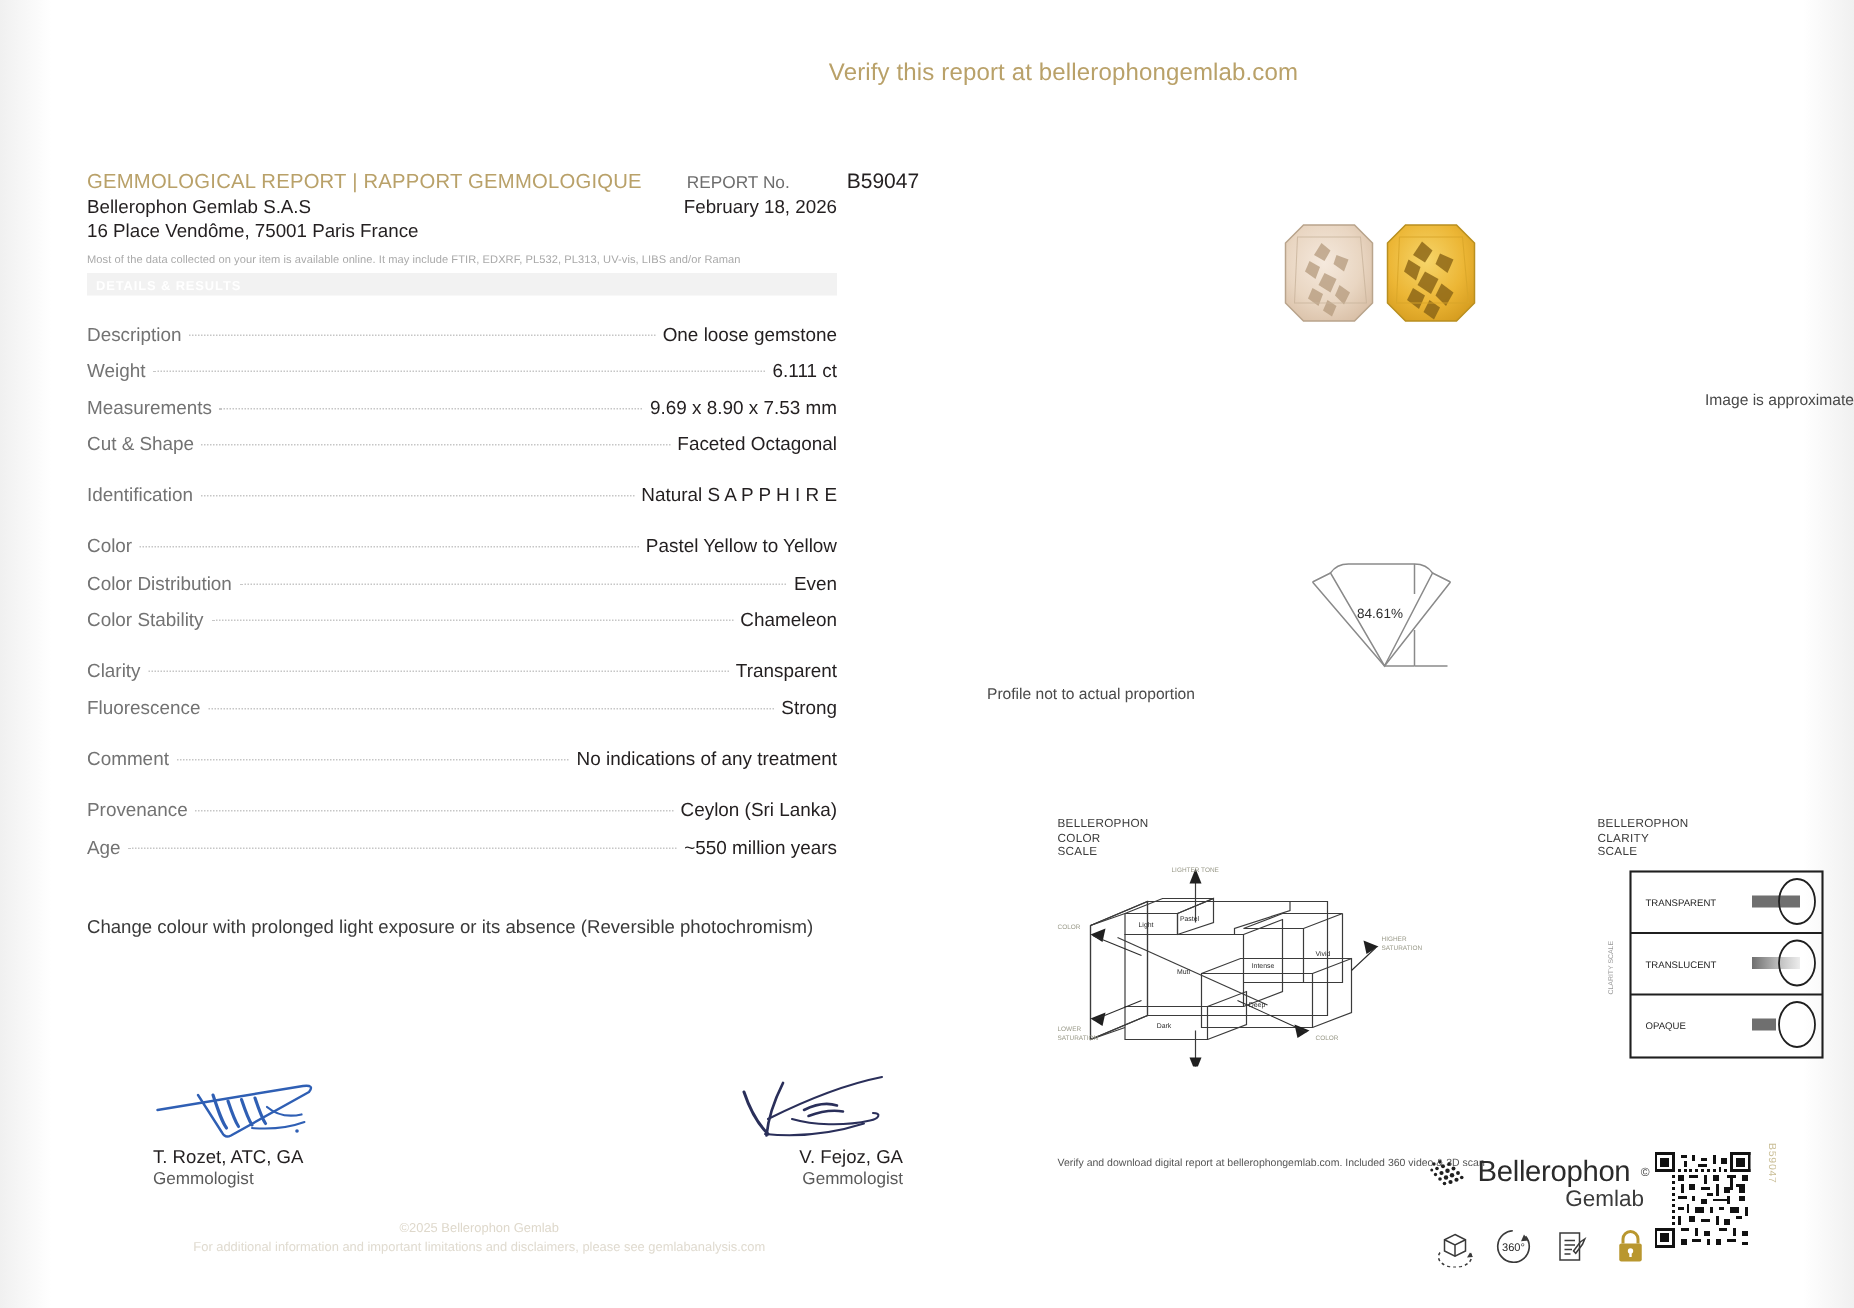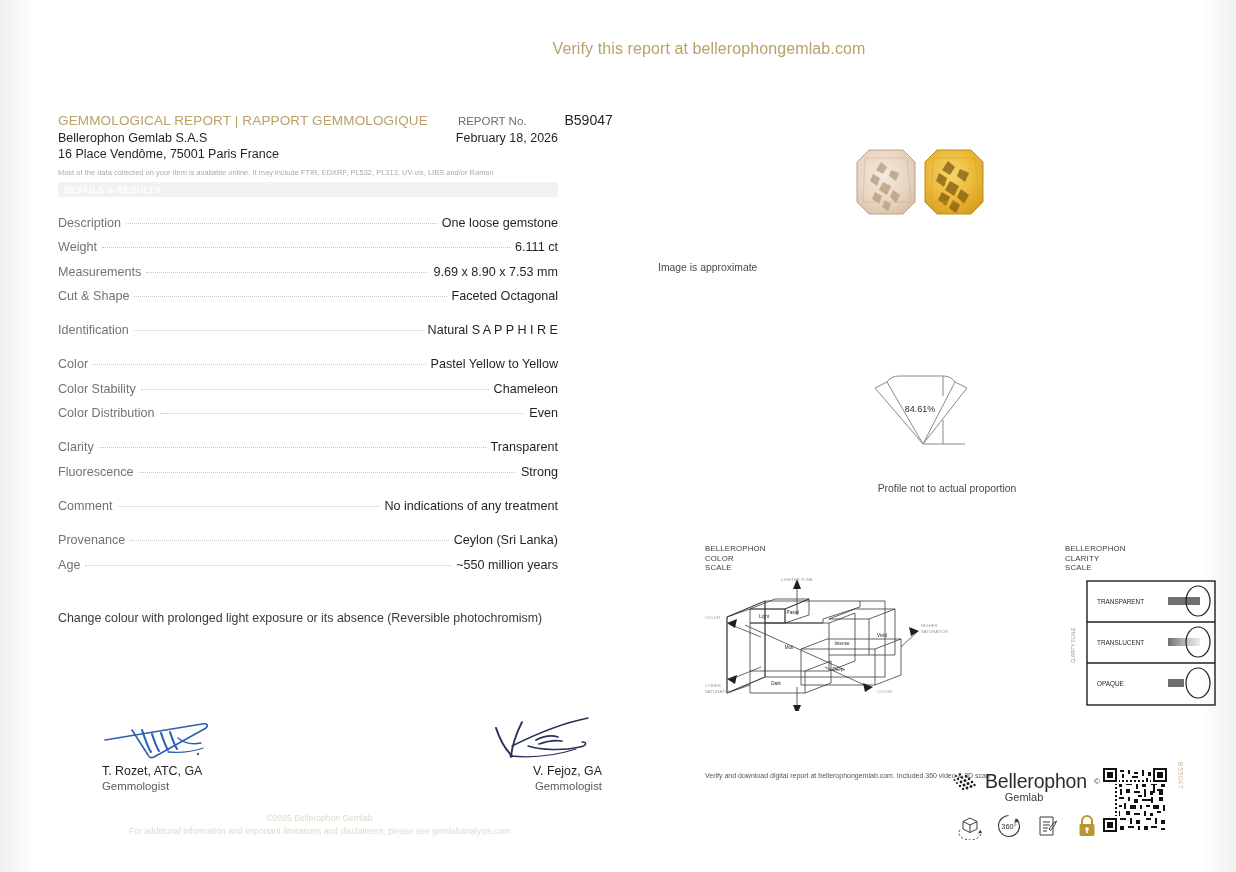--- a/index.html
+++ b/index.html
@@ -169,39 +169,38 @@
     width: 130px;
     height: 68px;
     display: flex;
     gap: 6px;
     align-items: flex-start;
   }
   .gem-cap {
     position: absolute;
     left: 0; right: 0;
     top: 262px;
-    text-align: left;
+    text-align: right;
     font-size: 10.4px;
     color: #4a4a4a;
   }
   .gem-cap .gc-inner { display:inline-block; margin-left: -2px; }
 
   .profile-wrap {
     position: absolute;
     left: 205px;
     top: 366px;
     width: 112px;
     height: 86px;
     text-align: center;
   }
   .profile-cap {
     position: absolute;
     left: 0; right: 0;
-    top: 483px;
-    text-align: center;
+    top: 458px;
     font-size: 10.4px;
     color: #4a4a4a;
   }
   .profile-cap .pc-inner { display:inline-block; margin-left: -2px; }
 
   .scale-title {
     font-size: 7.8px;
     color: #3a3a3a;
     line-height: 9.6px;
     letter-spacing: .2px;
@@ -240,23 +239,23 @@
   }
   .brand-row { display: flex; align-items: center; gap: 7px; }
   .brand-name {
     font-size: 19.5px;
     color: #2b2b2b;
     letter-spacing: -.2px;
     font-family: "Liberation Sans", sans-serif;
   }
   .brand-sup { font-size: 8px; vertical-align: super; color: #444; }
   .brand-sub {
-    font-size: 11px;
+    font-size: 15px;
     color: #3a3a3a;
-    text-align: center;
+    text-align: right;
     margin-top: -2px;
     padding-right: 36px;
   }
   .icon-row {
     display: flex;
     align-items: flex-end;
     gap: 11px;
     margin-top: 9px;
     padding-left: 4px;
   }
@@ -340,28 +339,28 @@
           <span class="dots"></span>
           <span class="val">Natural S A P P H I R E</span>
         </div>
         <div class="gap-sm"></div>
         <div class="drow">
           <span class="lbl">Color</span>
           <span class="dots"></span>
           <span class="val">Pastel Yellow to Yellow</span>
         </div>
         <div class="drow">
+          <span class="lbl">Color Distribution</span>
+          <span class="dots"></span>
+          <span class="val">Even</span>
+        </div>
+        <div class="drow">
           <span class="lbl">Color Stability</span>
           <span class="dots"></span>
           <span class="val">Chameleon</span>
-        </div>
-        <div class="drow">
-          <span class="lbl">Color Distribution</span>
-          <span class="dots"></span>
-          <span class="val">Even</span>
         </div>
         <div class="gap-sm"></div>
         <div class="drow">
           <span class="lbl">Clarity</span>
           <span class="dots"></span>
           <span class="val">Transparent</span>
         </div>
         <div class="drow">
           <span class="lbl">Fluorescence</span>
           <span class="dots"></span>

